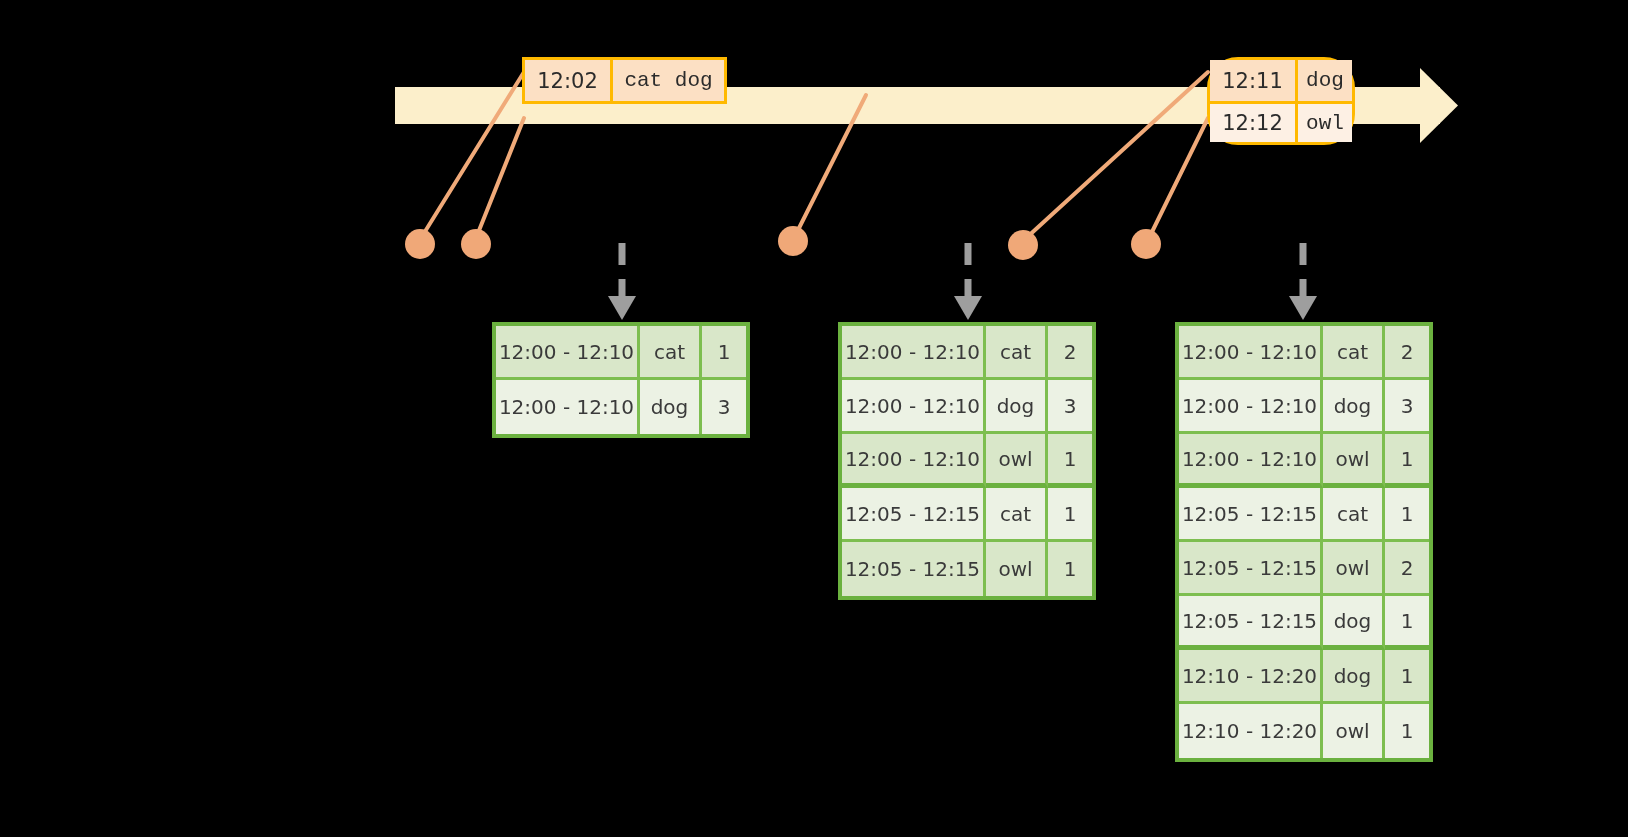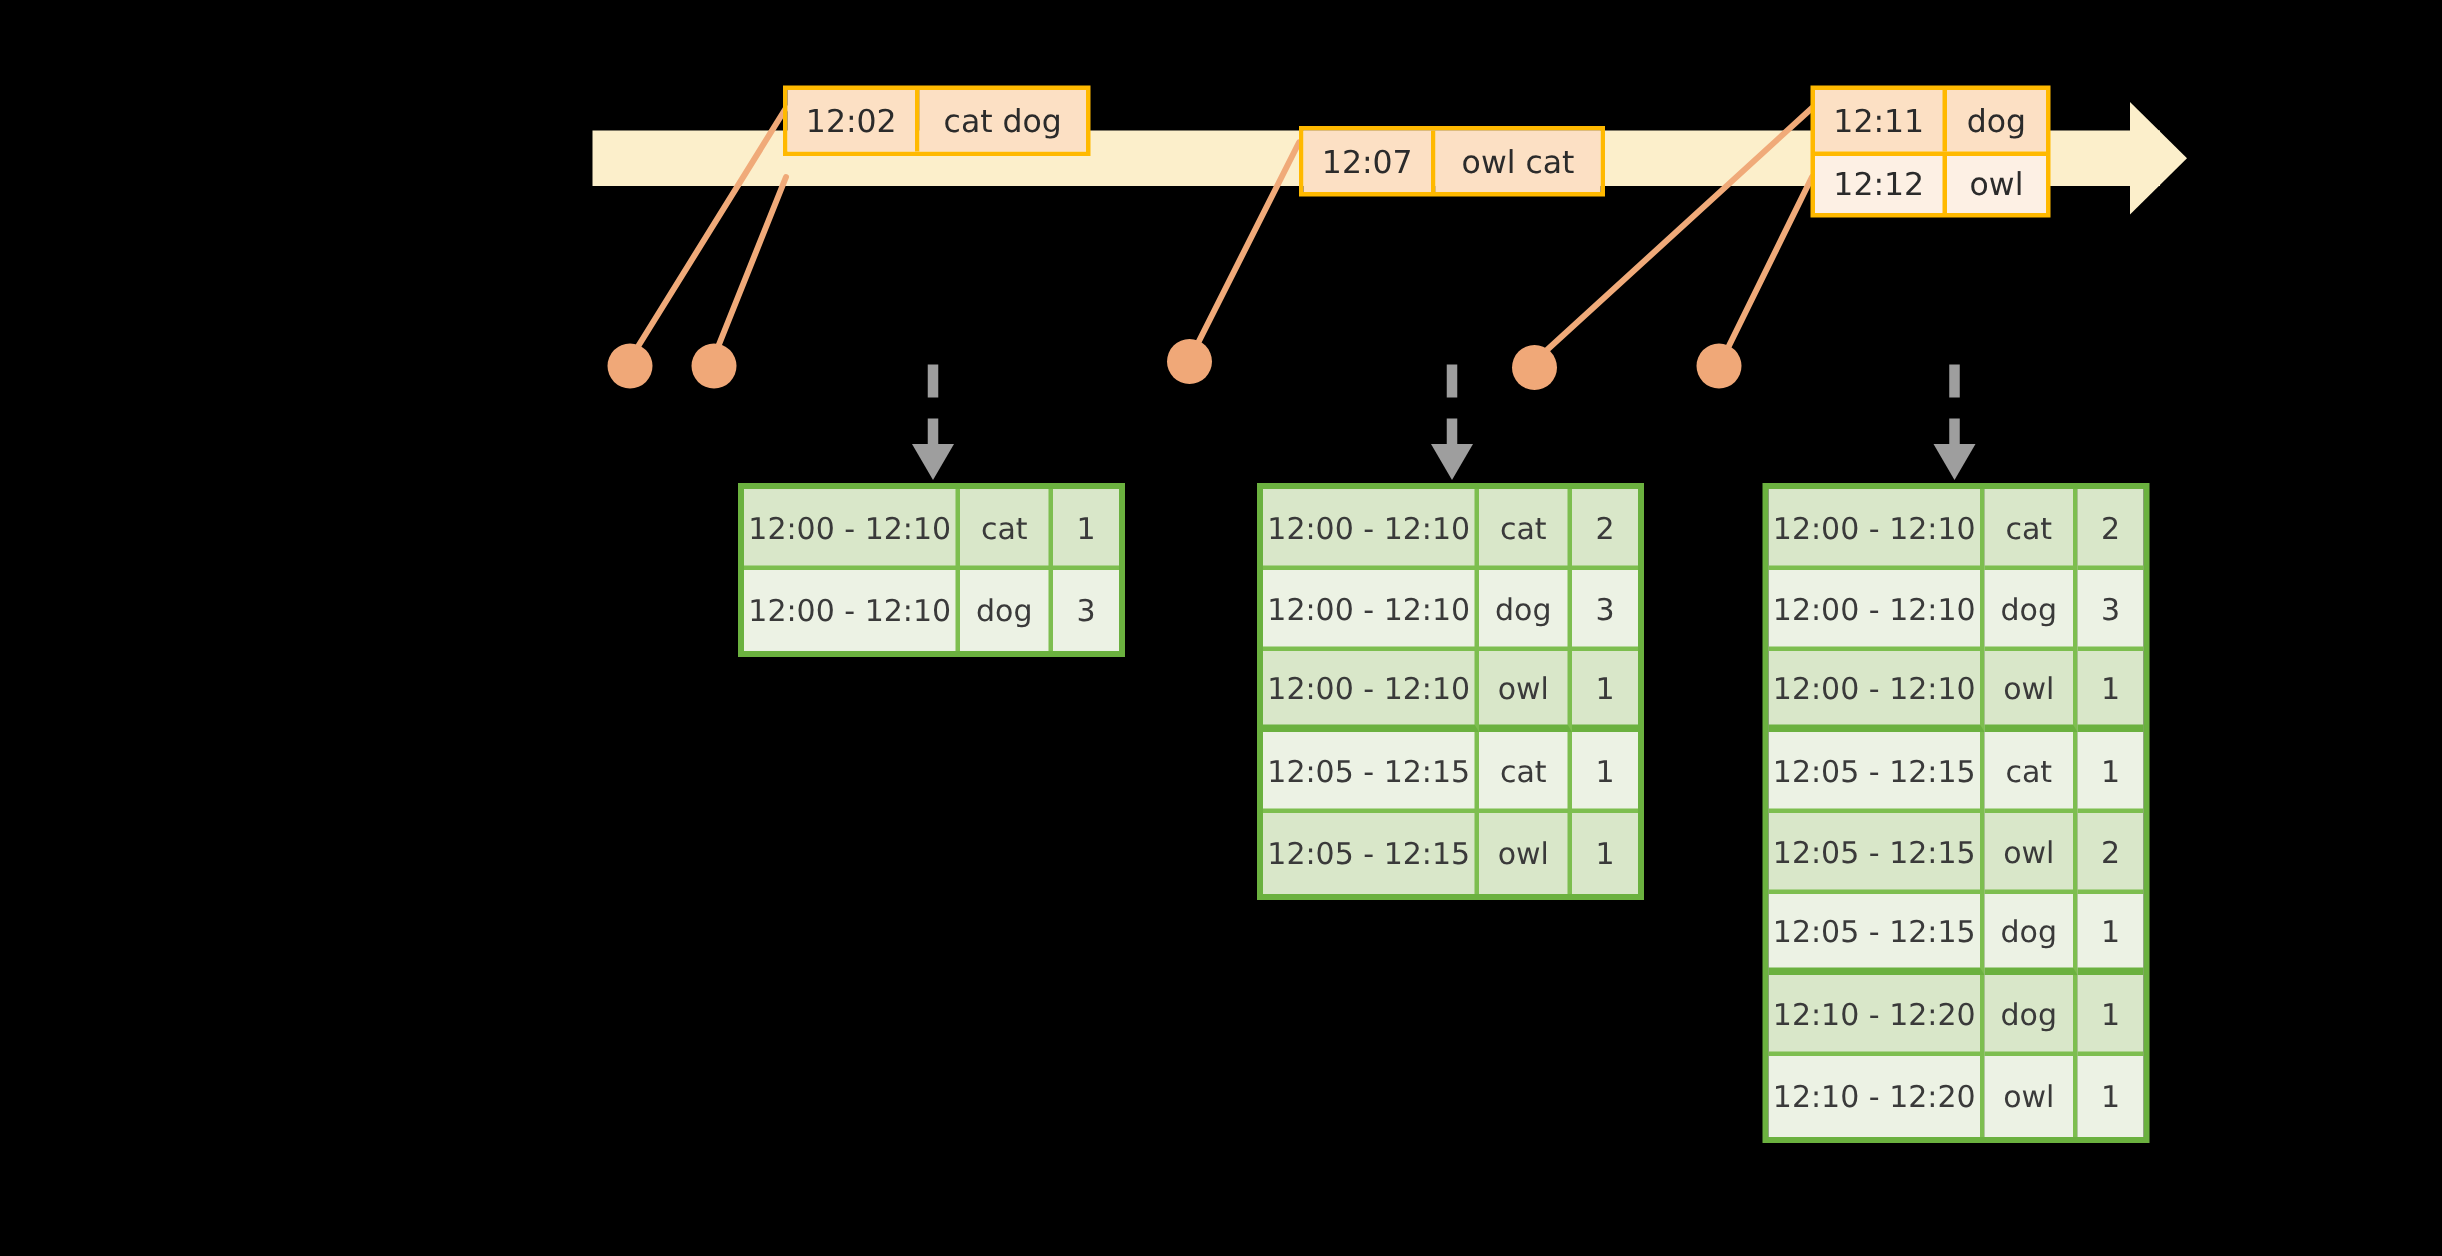--- a/index.html
+++ b/index.html
@@ -49,21 +49,21 @@
   .event-cell {
     display: flex;
     align-items: center;
     justify-content: center;
     box-sizing: border-box;
     font-size: 21px;
     color: #2b2b2b;
     white-space: nowrap;
   }
   .event-cell.time { width: 88px; border-right: 3px solid #FFB900; }
-  .event-cell.words { flex: 1 1 auto; }
+  .event-cell.words { flex: 1 1 auto; font-family: Liberation Mono, monospace; }
 
   
   .res-table {
     position: absolute;
     border: 4px solid #6BB13F;
     box-sizing: border-box;
     z-index: 5;
     display: flex;
     flex-direction: column;
   }
@@ -138,28 +138,22 @@
     </g>
   </svg>
 
   <div class="event-box" id="evt1" style="left:522px; top:57px; width:205px;">
     <div class="event-row shade-a">
       <div class="event-cell time">12:02</div>
       <div class="event-cell words">cat dog</div>
     </div>
   </div>
 
-  <div class="event-box" id="evt2" style="left:866px; top:84px; width:204px;">
-    <div class="event-row shade-a">
-      <div class="event-cell time">12:07</div>
-      <div class="event-cell words">owl cat</div>
-    </div>
-  </div>
-
-  <div class="event-box" id="evt3" style="left:1207px; top:57px; width:160px;">
+
+  <div class="event-box" id="evt3" style="left:1207px; top:57px; width:148px;border-radius:31px;">
     <div class="event-row shade-a">
       <div class="event-cell time">12:11</div>
       <div class="event-cell words">dog</div>
     </div>
     <div class="event-row shade-b">
       <div class="event-cell time">12:12</div>
       <div class="event-cell words">owl</div>
     </div>
   </div>
 

